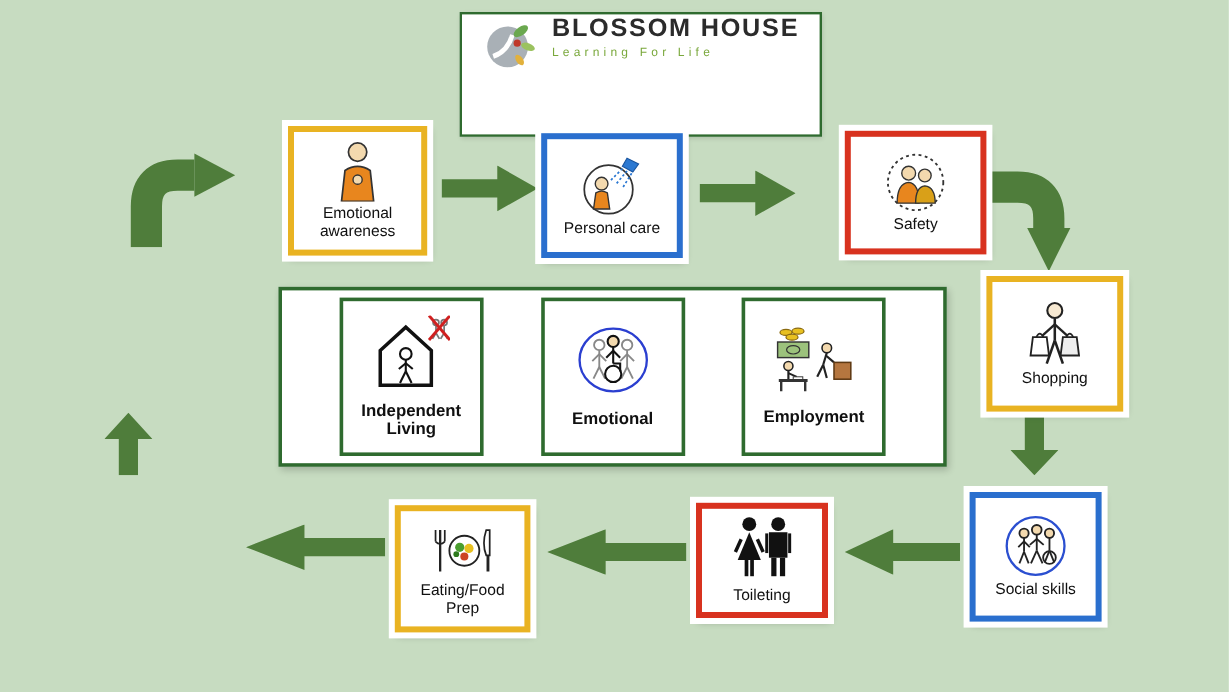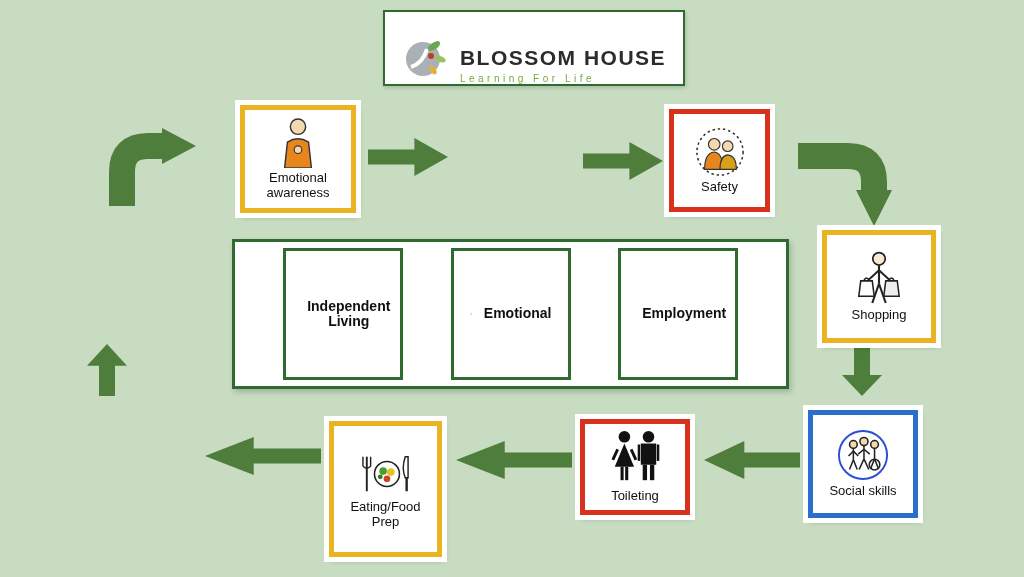--- a/index.html
+++ b/index.html
@@ -3,23 +3,23 @@
 <meta charset="utf-8">
 <style>
   html,body{margin:0;padding:0;}
   body{font-family:"Liberation Sans", sans-serif;}
   .stage{
     position:relative;width:1024px;height:577px;
     background:#c7dcc1;overflow:hidden;
   }
   
   .logo-box{
-    position:absolute;left:383px;top:10px;width:302px;height:76px;
+    position:absolute;left:383px;top:10px;width:302px;height:104px;
     background:#fff;border:2px solid #2f6b2f;box-sizing:border-box;
-    display:flex;align-items:flex-end;justify-content:center;gap:10px;
+    display:flex;align-items:flex-start;justify-content:center;gap:10px;
     box-shadow:1px 2px 4px rgba(0,0,0,.15);
   }
   .logo-text{display:flex;flex-direction:column;gap:3px;}
   .logo-title{font-size:21px;font-weight:bold;color:#2b2b2b;letter-spacing:1.5px;}
   .logo-subtitle{font-size:10px;color:#7aa83c;letter-spacing:3.5px;}
   
   .node{
     position:absolute;background:#fff;box-sizing:border-box;
     border:5px solid #999;
     box-shadow:0 0 0 5px #fff, 2px 3px 6px rgba(0,0,0,.28);
@@ -32,22 +32,22 @@
   .b-red{border-color:#d8321f;}
   
   .center-panel{
     position:absolute;left:232px;top:239px;width:557px;height:150px;
     background:#fff;border:3px solid #2f6b2f;box-sizing:border-box;
     display:flex;align-items:center;justify-content:space-evenly;
     box-shadow:2px 3px 6px rgba(0,0,0,.2);
   }
   .center-node{
     width:120px;height:132px;border:3px solid #2f6b2f;box-sizing:border-box;
-    background:#fff;display:flex;flex-direction:row;align-items:center;
-    justify-content:center;gap:12px;padding:16px;
+    background:#fff;display:flex;flex-direction:column;align-items:center;
+    justify-content:center;gap:12px;padding:2px;
   }
   .center-node .label{font-size:14px;font-weight:bold;color:#101010;text-align:center;line-height:1.1;}
   
   .arrow{position:absolute;}
   .arrow svg{display:block;width:100%;height:100%;}
 </style>
 </head>
 <body>
 
 <div class="stage">
@@ -117,22 +117,36 @@
 
   <div class="node b-yellow" style="left:240px;top:105px;width:116px;height:108px">
     <svg width="44" height="50" viewBox="0 0 46 52">
       <circle cx="23" cy="9" r="8" fill="#f3d9ae" stroke="#333" stroke-width="1.5"></circle>
       <path d="M9,52 L12,25 Q23,18 34,25 L37,52 Z" fill="#e8861e" stroke="#333" stroke-width="1.5"></path>
       <circle cx="23" cy="33" r="4" fill="#f3d9ae" stroke="#333" stroke-width="1.2"></circle>
     </svg>
     <div class="label">Emotional awareness</div>
   </div>
 
-
-  <div class="node b-red" style="left:669px;top:109px;width:101px;height:103px">
+  <div class="node b-blue" style="left:451px;top:111px;width:118px;height:104px">
+    <svg width="52" height="52" viewBox="0 0 54 54">
+      <circle cx="24" cy="31" r="21" fill="#fff" stroke="#333" stroke-width="1.5"></circle>
+      <circle cx="18" cy="26" r="5.5" fill="#f3d9ae" stroke="#333" stroke-width="1.2"></circle>
+      <path d="M11,48 L13,34 Q18,31 23,34 L25,48 Z" fill="#e8861e" stroke="#333" stroke-width="1.2"></path>
+      <path d="M40,4 L50,9 L45,16 L36,11 Z" fill="#2b78d2" stroke="#1a56a0"></path>
+      <g stroke="#2b78d2" stroke-width="1.5" stroke-dasharray="2,2">
+        <line x1="40" y1="15" x2="30" y2="27"></line>
+          <line x1="44" y1="17" x2="36" y2="30"></line>
+          <line x1="36" y1="13" x2="26" y2="23"></line>
+      </g>
+    </svg>
+    <div class="label">Personal care</div>
+  </div>
+
+  <div class="node b-red" style="left:704px;top:109px;width:118px;height:103px">
     <svg width="54" height="50" viewBox="0 0 56 52">
       <circle cx="28" cy="26" r="24" fill="#fff" stroke="#333" stroke-width="1.6" stroke-dasharray="2.5,3"></circle>
       <path d="M12,44 Q12,27 22,26 Q31,27 31,44 Z" fill="#e8861e" stroke="#333" stroke-width="1.2"></path>
       <circle cx="22" cy="18" r="6" fill="#f3d9ae" stroke="#333" stroke-width="1.2"></circle>
       <path d="M28,44 Q28,30 36,29 Q45,30 45,44 Z" fill="#d9a018" stroke="#333" stroke-width="1.2"></path>
       <circle cx="36" cy="20" r="5.5" fill="#f3d9ae" stroke="#333" stroke-width="1.2"></circle>
     </svg>
     <div class="label">Safety</div>
   </div>
 
@@ -189,21 +203,21 @@
       <circle cx="42" cy="7" r="6" fill="#111"></circle>
       <rect x="34" y="14" width="16" height="22" fill="#111"></rect>
       <rect x="30.8" y="15" width="2.6" height="17" fill="#111"></rect>
       <rect x="50.6" y="15" width="2.6" height="17" fill="#111"></rect>
       <rect x="36" y="36" width="4.5" height="16" fill="#111"></rect>
       <rect x="43.5" y="36" width="4.5" height="16" fill="#111"></rect>
     </svg>
     <div class="label">Toileting</div>
   </div>
 
-  <div class="node b-yellow" style="left:329px;top:421px;width:113px;height:136px">
+  <div class="node b-yellow" style="left:329px;top:421px;width:113px;height:106px">
     <svg width="56" height="48" viewBox="0 0 58 50">
       <line x1="9" y1="8" x2="9" y2="44" stroke="#222" stroke-width="2"></line>
       <path d="M5,8 L5,18 M13,8 L13,18 M5,18 Q9,22 13,18" stroke="#222" stroke-width="1.5" fill="none"></path>
       <circle cx="30" cy="26" r="13" fill="#fff" stroke="#222" stroke-width="1.6"></circle>
       <circle cx="26" cy="23" r="4" fill="#4a9e2f"></circle>
       <circle cx="34" cy="24" r="4" fill="#e8c020"></circle>
       <circle cx="30" cy="31" r="3.5" fill="#cc4422"></circle>
       <circle cx="23" cy="29" r="2.5" fill="#2e7a1e"></circle>
       <path d="M49,8 Q45,20 49,30 L52,30 L52,8 Z" fill="#fff" stroke="#222" stroke-width="1.5"></path>
       <line x1="50.5" y1="30" x2="50.5" y2="44" stroke="#222" stroke-width="2.5"></line>

